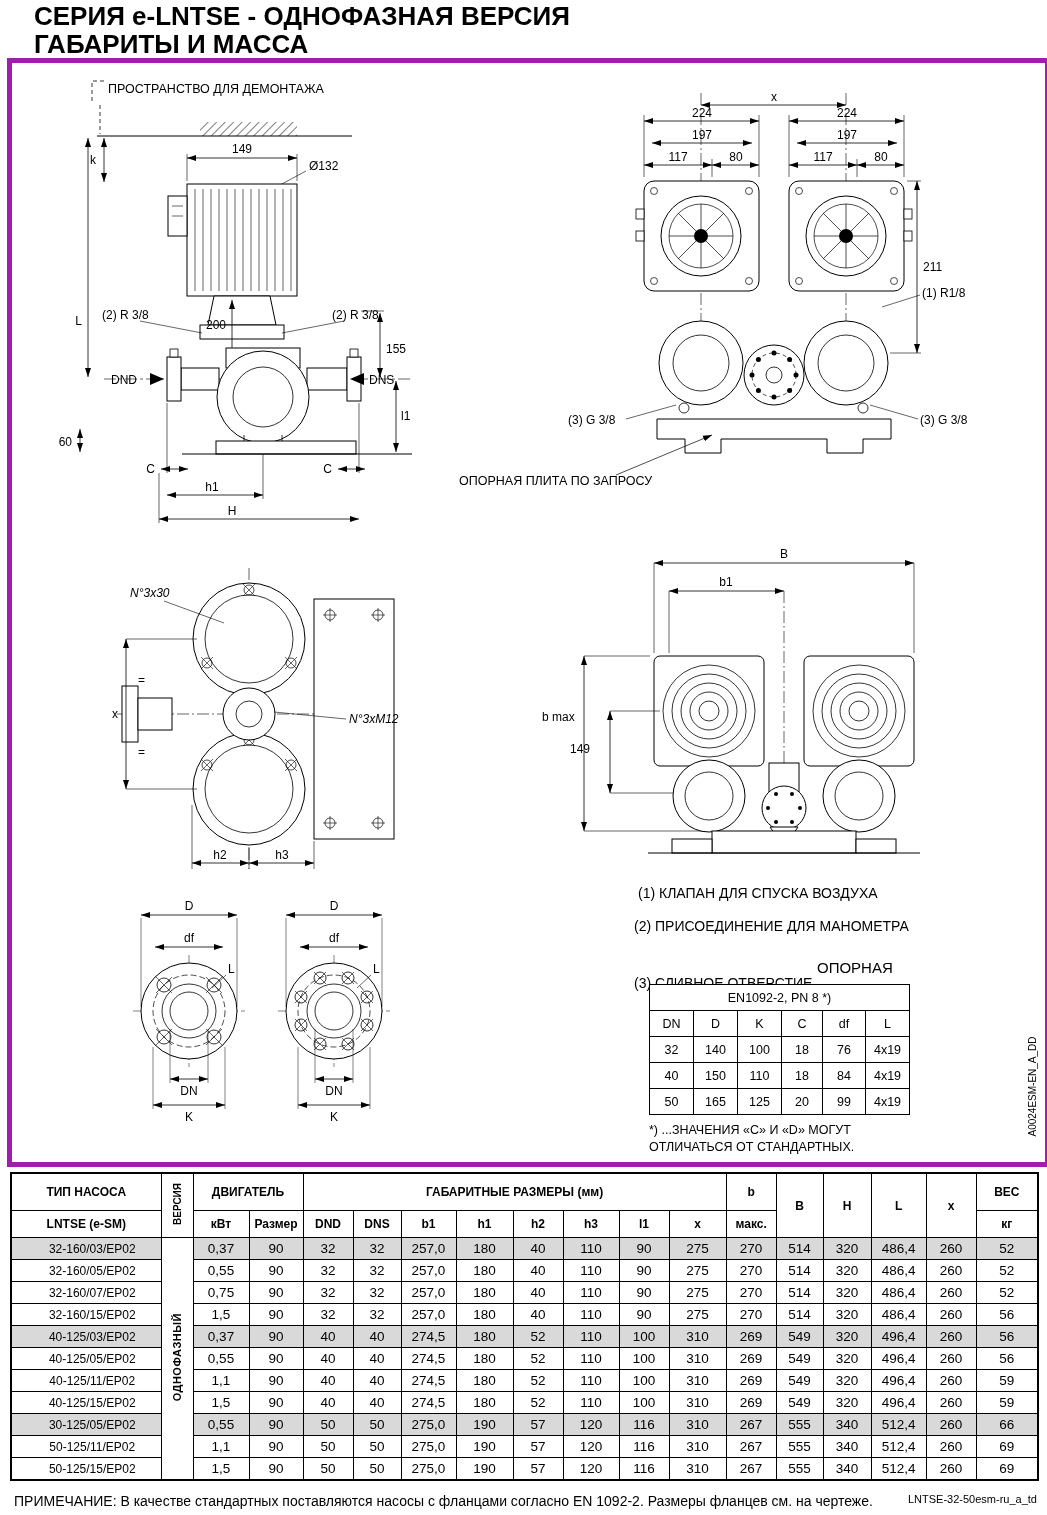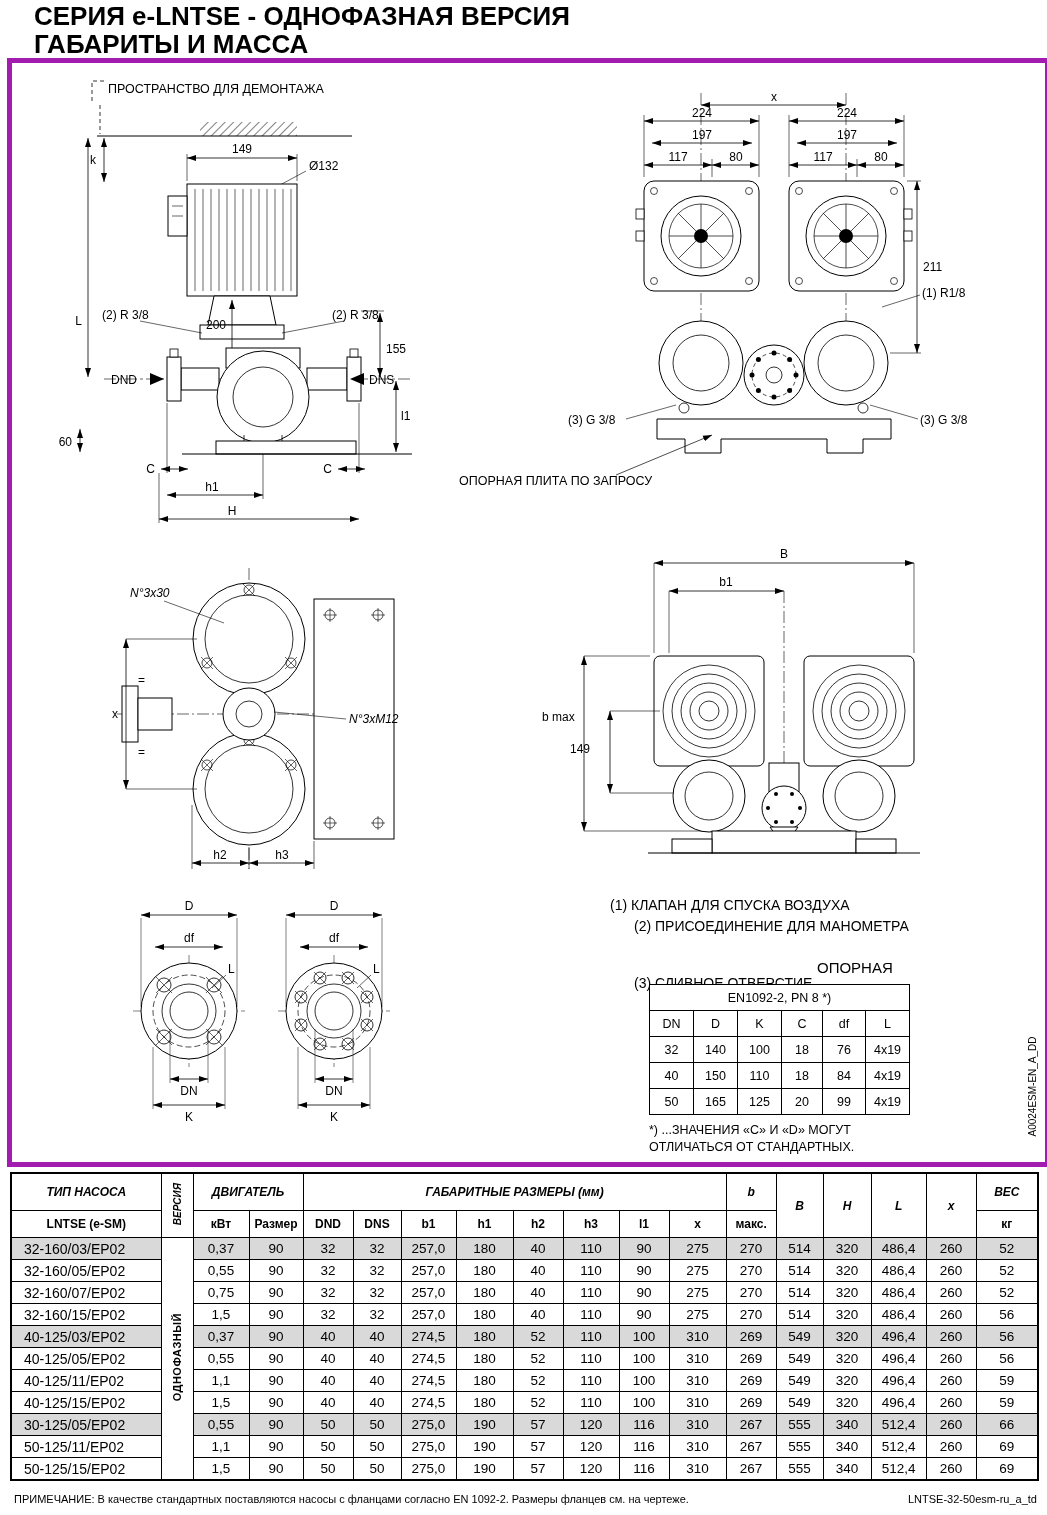--- a/index.html
+++ b/index.html
@@ -11,31 +11,31 @@
   .draw text{font-family:"Liberation Sans",sans-serif;fill:#000;}
   .note-line{position:absolute;font-size:14px;white-space:nowrap;}
   .flange-title{position:absolute;font-size:15px;}
   .flange-note{position:absolute;font-size:12.5px;white-space:nowrap;}
   .flange-table{position:absolute;border-collapse:collapse;font-size:12.5px;background:#fff;table-layout:fixed;}
   .flange-table th,.flange-table td{border:1px solid #000;text-align:center;font-weight:normal;height:25px;padding:0 2px;}
   .side-code{position:absolute;left:950px;top:1018px;width:140px;text-align:center;font-size:10px;transform:rotate(-90deg);}
   .main-table{position:absolute;left:10px;top:1172px;width:1027px;border-collapse:collapse;table-layout:fixed;border:2px solid #000;}
   .main-table th,.main-table td{border:1px solid #000;text-align:center;padding:0;overflow:hidden;white-space:nowrap;}
   .main-table thead th{font-size:12px;font-weight:bold;}
-  .main-table thead tr:first-child th{height:36px;font-style:italic;}
+  .main-table thead tr:first-child th{height:36px;}
   .main-table thead tr:last-child th{height:26px;margin-top:20px;}
   .main-table tbody td{font-size:13.5px;height:21px;}
-  .main-table .type-cell{text-align:left;padding-left:12px;font-size:14px;}
+  .main-table .type-cell{text-align:center;padding-left:12px;font-size:12px;}
   .main-table tr.shaded{background:#d9d9d9;}
   .main-table .version-cell{background:#fff;}
   .vert-text{writing-mode:vertical-rl;transform:rotate(180deg);display:inline-block;}
   th .vert-text{font-size:10px;}
   td.version-cell .vert-text{font-size:11px;font-weight:bold;letter-spacing:0.5px;}
   .type-sub{text-align:left;padding-left:8px;}
-  .footer-note{position:absolute;left:14px;top:1493px;font-size:11px;white-space:nowrap;}
+  .footer-note{position:absolute;left:14px;top:1493px;font-size:14px;white-space:nowrap;}
   .footer-code{position:absolute;right:10px;top:1493px;font-size:11px;}
 </style>
 </head>
 <body>
 
 <div class="page-title">
   <div>СЕРИЯ e-LNTSE - ОДНОФАЗНАЯ ВЕРСИЯ</div>
   <div>ГАБАРИТЫ И МАССА</div>
 </div>
 
@@ -378,21 +378,21 @@
     <text x="177" y="1032" text-anchor="middle">DN</text>
     <text x="177" y="1058" text-anchor="middle">K</text>
     <text x="322" y="847" text-anchor="middle">D</text>
     <text x="322" y="879" text-anchor="middle">df</text>
     <text x="361" y="910">L</text>
     <text x="322" y="1032" text-anchor="middle">DN</text>
     <text x="322" y="1058" text-anchor="middle">K</text>
   </g>
 </svg>
 
-  <div class="note-line" style="left:598px;top:822px;margin-top:12px;">(1) КЛАПАН ДЛЯ СПУСКА ВОЗДУХА</div>
+  <div class="note-line" style="left:626px;top:822px;">(1) КЛАПАН ДЛЯ СПУСКА ВОЗДУХА</div>
   <div class="note-line" style="left:622px;top:855px;">(2) ПРИСОЕДИНЕНИЕ ДЛЯ МАНОМЕТРА</div>
   <div class="note-line" style="left:622px;top:912px;">(3) СЛИВНОЕ ОТВЕРСТИЕ</div>
   <div class="flange-title" style="left:805px;top:896px;">ОПОРНАЯ</div>
 
   <table class="flange-table" style="left:637px;top:921px;width:260px;">
     <colgroup>
       <col style="width:44px">
         <col style="width:44px">
         <col style="width:44px">
       <col style="width:41px">

